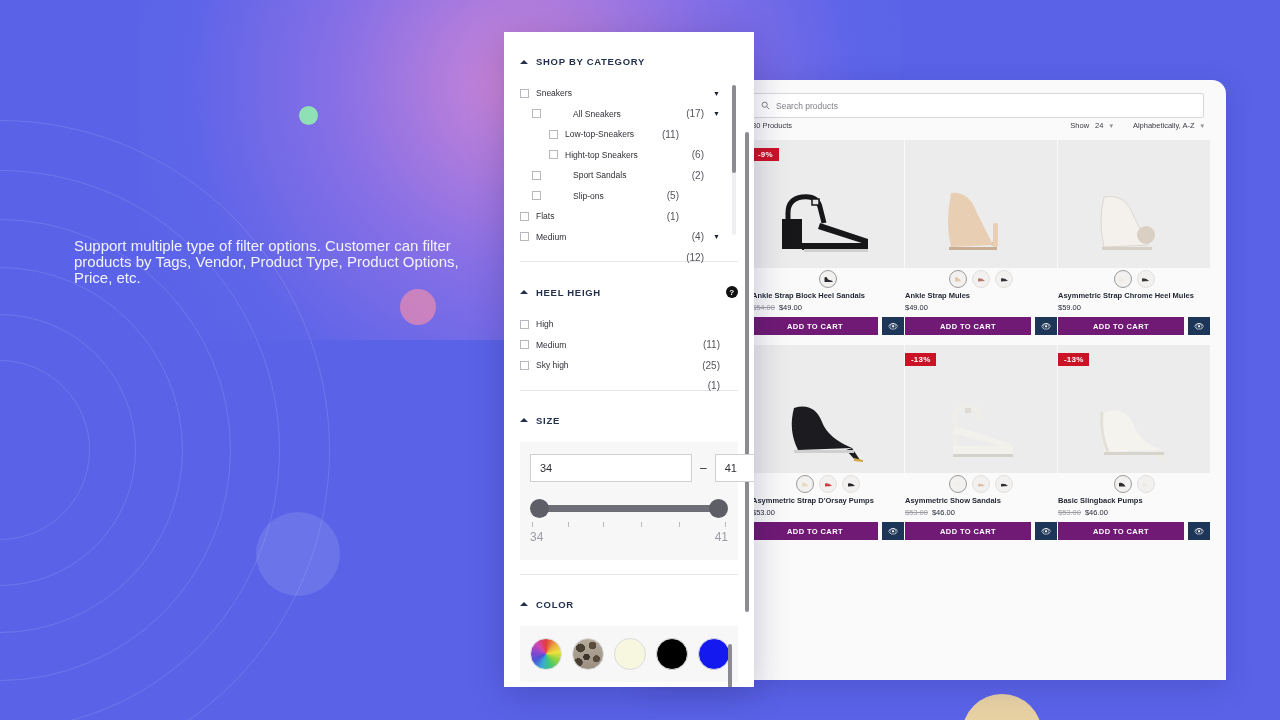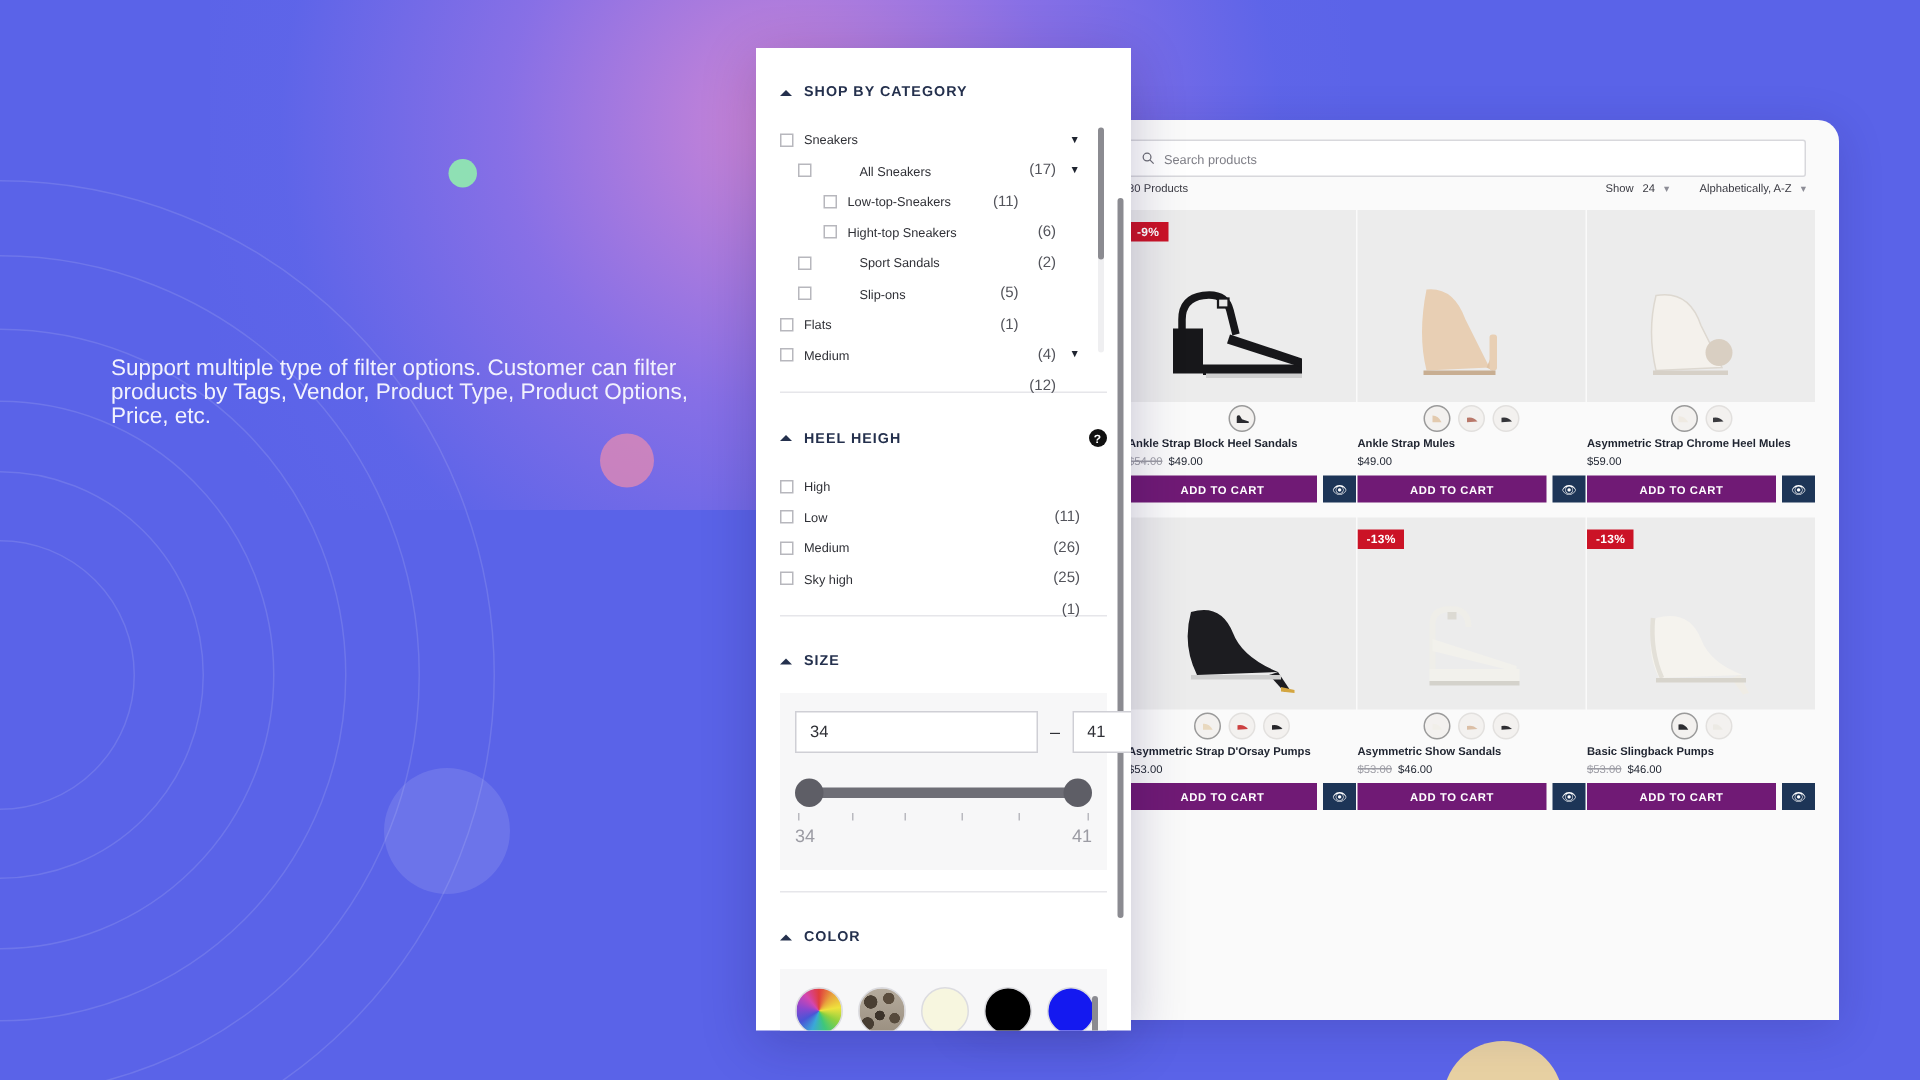--- a/index.html
+++ b/index.html
@@ -550,25 +550,20 @@
       <div class="grp-head">
         <span class="caret-up"></span>
         <span>HEEL HEIGH</span>
         <span class="help">?</span>
       </div>
       <div>
         <div class="opt">
           <span class="cb"></span>
           <span class="lbl">High</span>
           <span class="cnt">(11)</span>
-        </div>
-        <div class="opt">
-          <span class="cb"></span>
-          <span class="lbl">Low</span>
-          <span class="cnt">(26)</span>
         </div>
         <div class="opt">
           <span class="cb"></span>
           <span class="lbl">Medium</span>
           <span class="cnt">(25)</span>
         </div>
         <div class="opt">
           <span class="cb"></span>
           <span class="lbl">Sky high</span>
           <span class="cnt">(1)</span>

